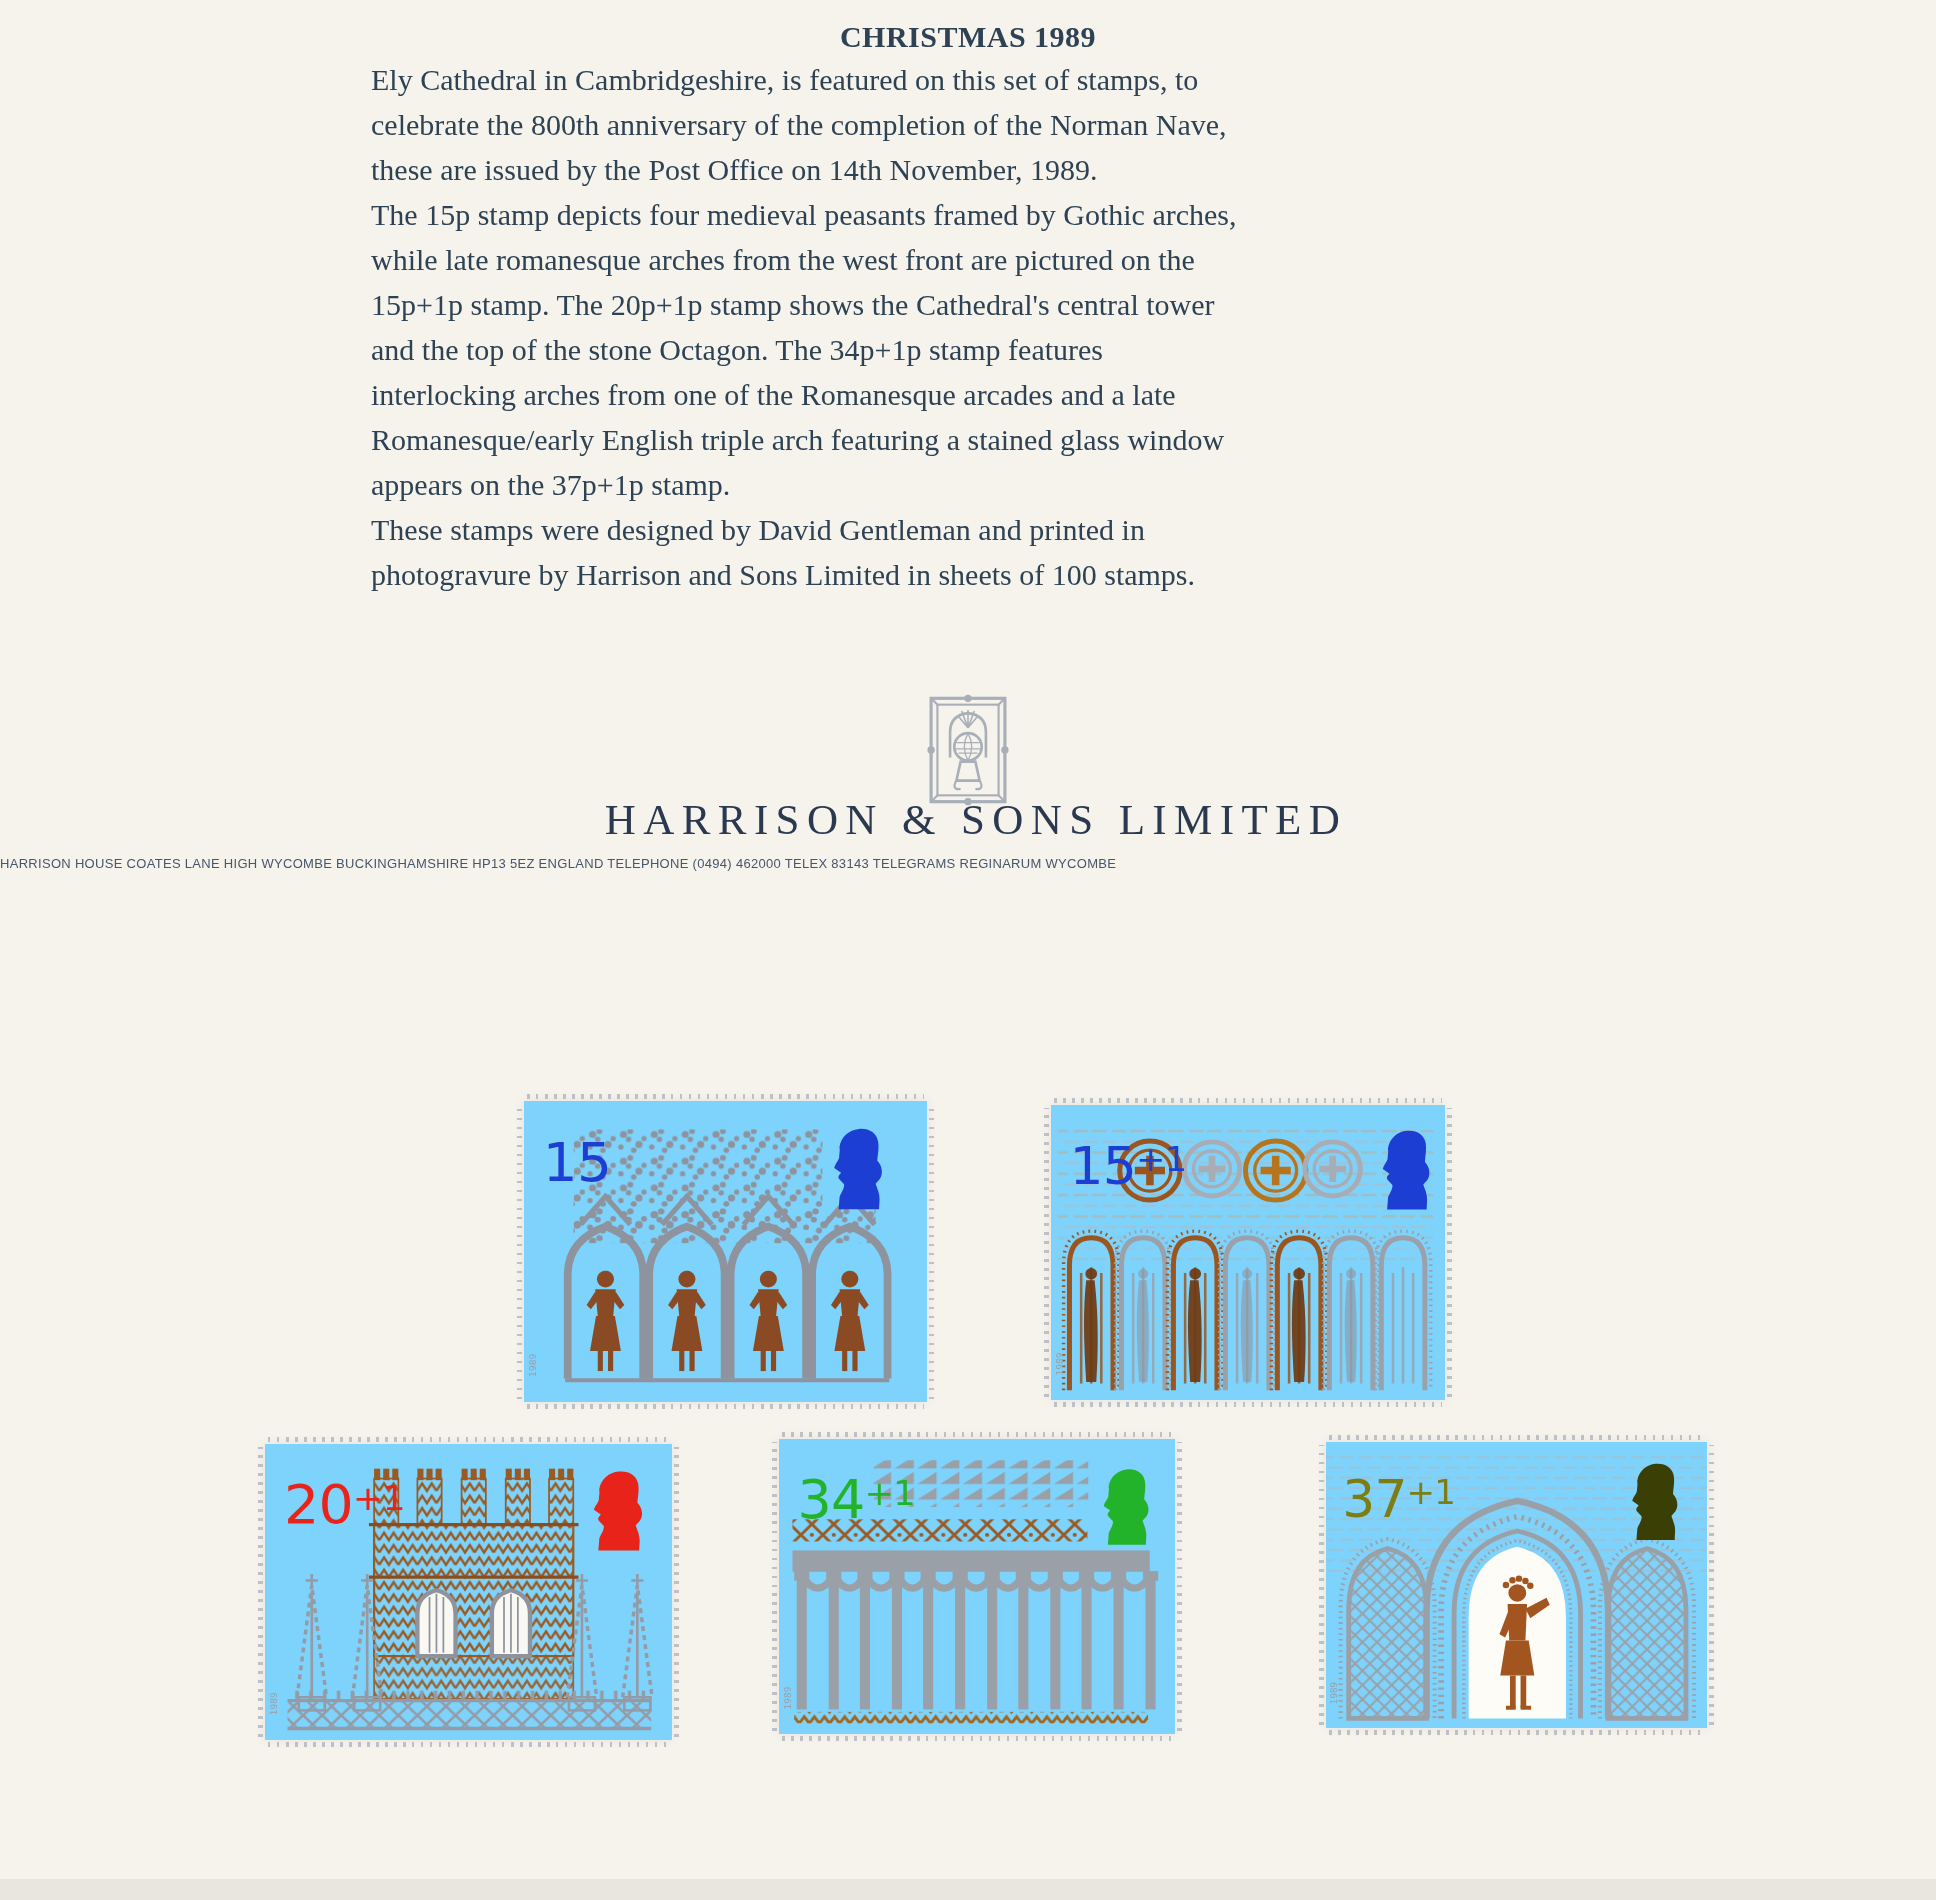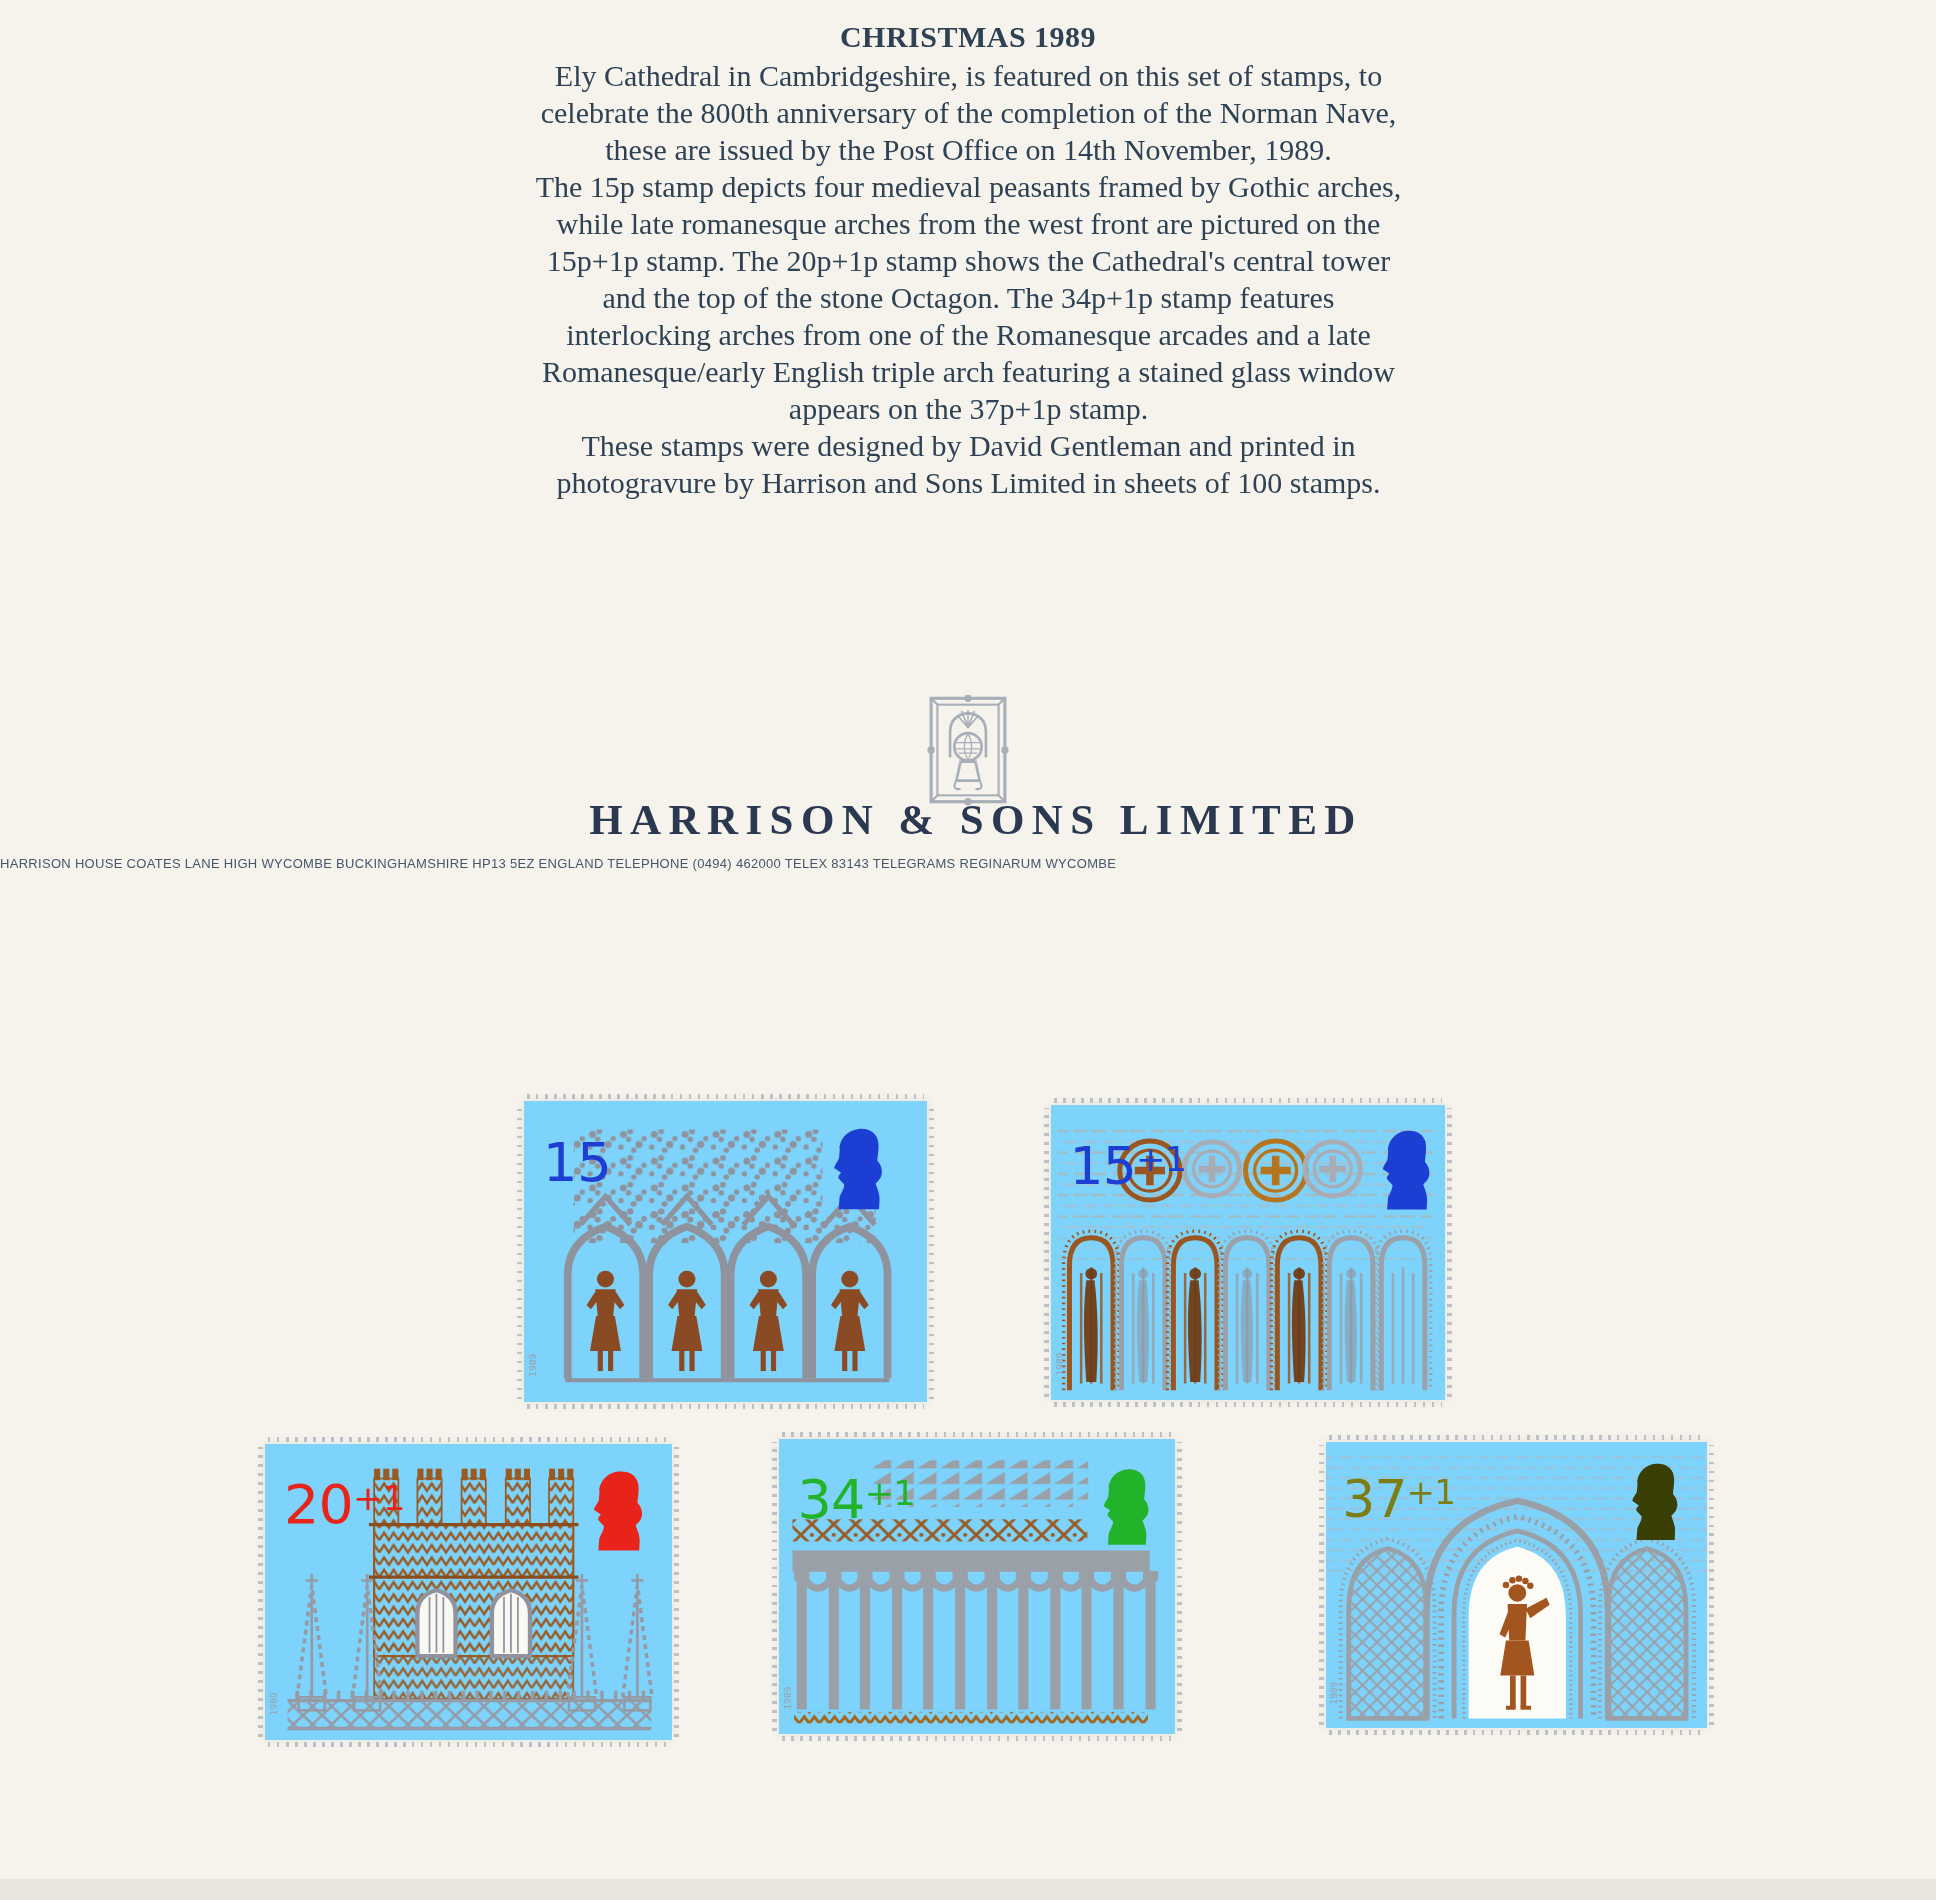--- a/index.html
+++ b/index.html
@@ -7,27 +7,27 @@
     position:relative; width:1936px; height:1879px;
     background:#f5f3ec; overflow:hidden;
     font-family:"Liberation Serif", serif; color:#2e4254;
   }
   .doc-title {
     position:absolute; top:19.6px; left:0; right:0; text-align:center;
     font-size:30px; font-weight:bold; letter-spacing:0.5px;
   }
   .doc-body {
     position:absolute; top:57px; left:50%; width:1195px; margin-left:-597px;
-    text-align:center; font-size:30px; line-height:37px;
+    text-align:left; font-size:30px; line-height:45px;
     white-space:pre-line;
   }
   .emblem { position:absolute; top:692px; left:50%; margin-left:-50px; width:100px; height:116px; }
   .pub-name {
     position:absolute; top:795px; left:16px; right:0; text-align:center;
-    font-size:43px; letter-spacing:7.4px; color:#2b3950; font-weight:bold;
+    font-size:43px; letter-spacing:7.4px; color:#2b3950; font-weight:normal;
   }
   .pub-address {
     position:absolute; top:856px; left:0; right:0; 
     font-family:"Liberation Sans", sans-serif; font-size:13px;
     letter-spacing:0.3px; color:#46566b;
   }
   .stamp {
     position:absolute; background:#7dd3fc;
     box-shadow:0 0 9.8px rgba(90,85,70,0.10);
   }

